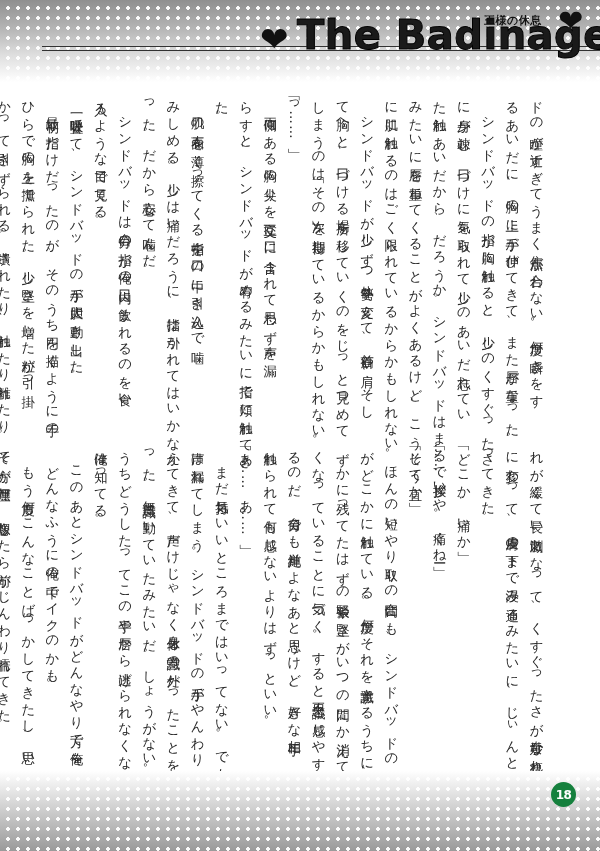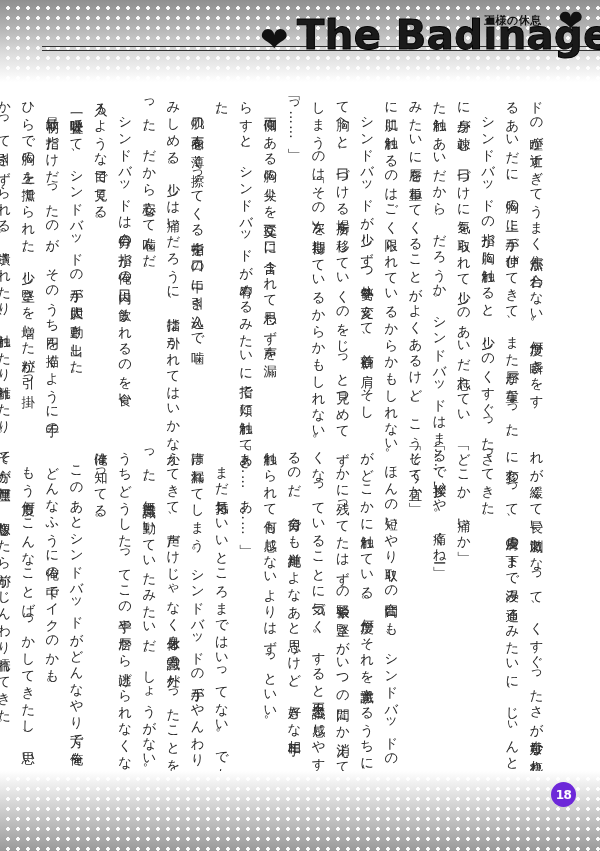--- a/index.html
+++ b/index.html
@@ -96,21 +96,21 @@
     background-size: 10px 10px, 100% 100%;
     background-position: 3px 3px, 0 0;
   }
   .page-number {
     position: absolute;
     left: 551px;
     top: 782px;
     width: 25px;
     height: 25px;
     border-radius: 50%;
-    background: #6d28d9;
+    background: #15803d;
     color: #fff;
     font-family: "DejaVu Sans", sans-serif;
     font-weight: bold;
     font-size: 12px;
     display: flex;
     align-items: center;
     justify-content: center;
     letter-spacing: -0.5px;
   }
 </style>

